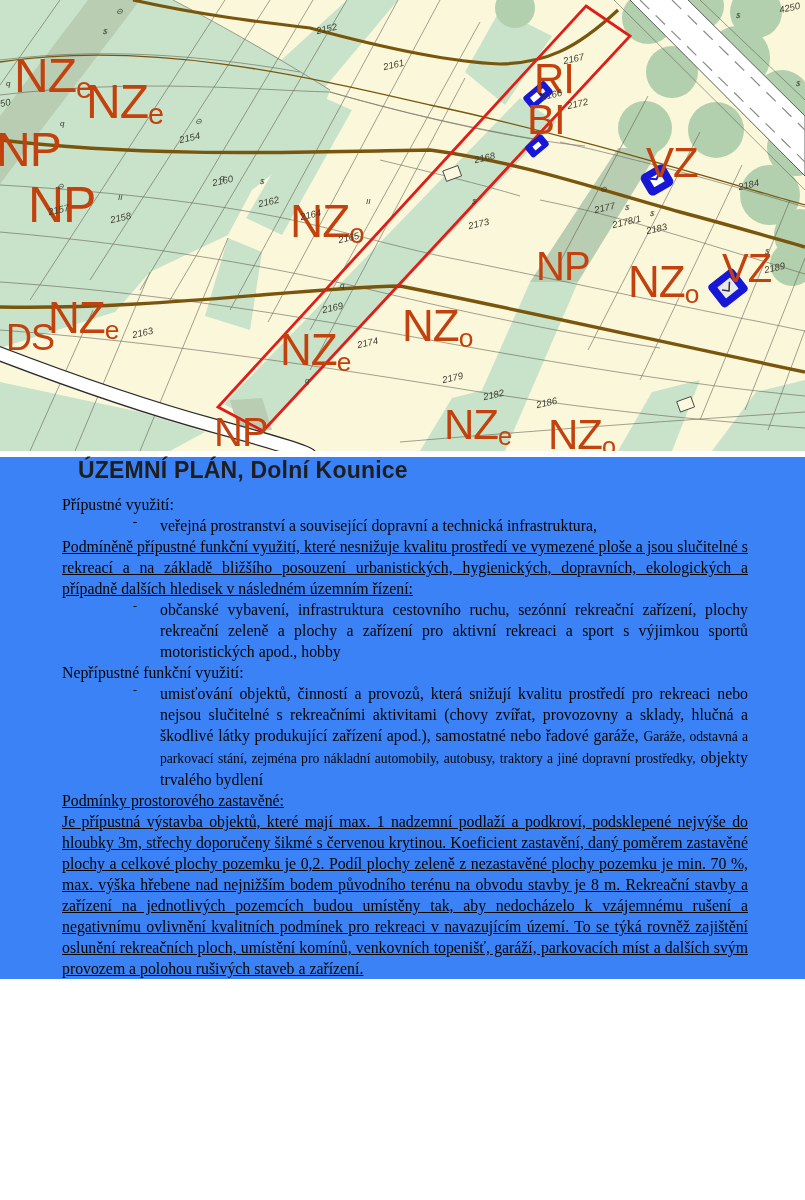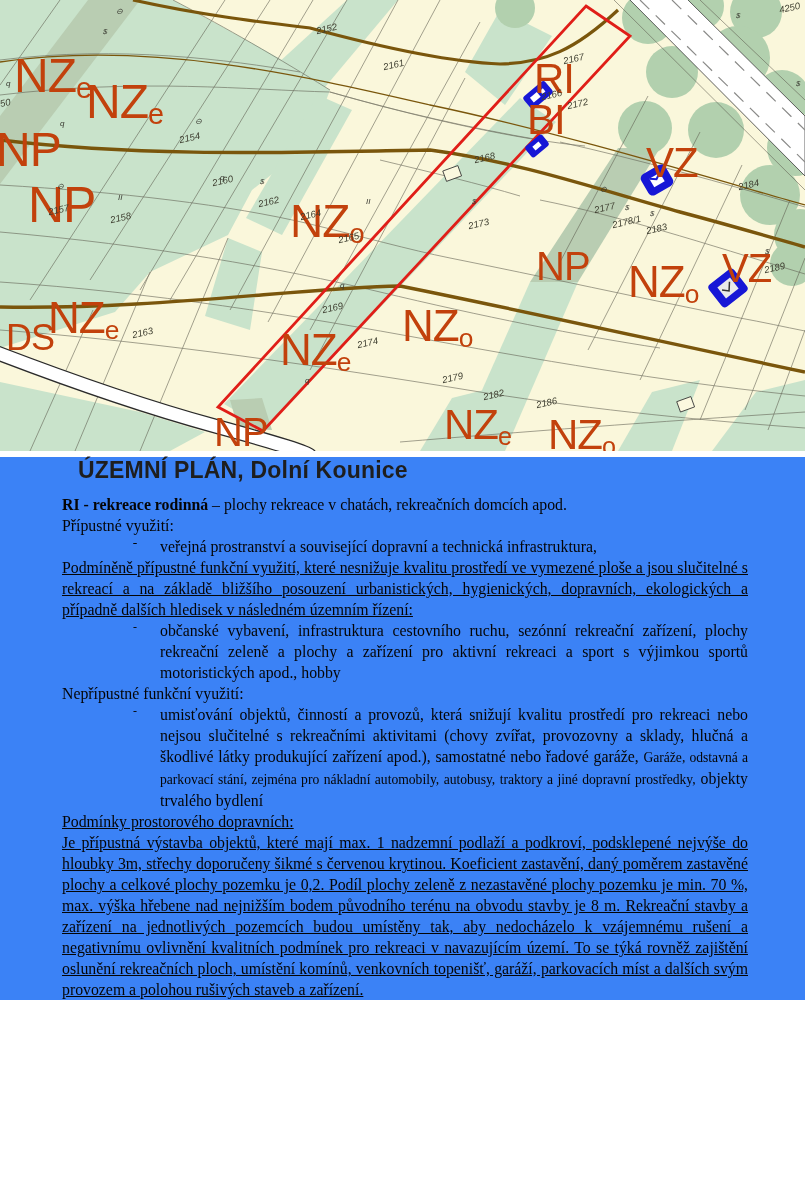--- a/index.html
+++ b/index.html
@@ -225,36 +225,35 @@
       <span class="sym" style="left: 103px; top: 28px;">$</span>
       <span class="sym" style="left: 118px; top: 194px;">II</span>
       <span class="sym" style="left: 366px; top: 198px;">II</span>
     </div>
 </div>
 
 <div class="doc">
   <h1>ÚZEMNÍ PLÁN, Dolní Kounice</h1>
   <div class="content">
 
-    <p class="ri"><span class="b">RI - rekreace rodinná</span><span> – plochy rekreace v chatách, rekreačních domcích apod.</span></p>
     <p>Přípustné využití:</p>
     <div class="bullets">
         <div class="bi"><span class="dash">-</span></div>
         <div class="bi"><span class="dash">-</span><span>veřejná prostranství a související dopravní a technická infrastruktura,</span></div>
       </div>
 
     <p class="sp just">Podmíněně přípustné funkční využití, které nesnižuje kvalitu prostředí ve vymezené ploše a jsou slučitelné s rekreací a na základě bližšího posouzení urbanistických, hygienických, dopravních, ekologických a případně dalších hledisek v následném územním řízení:</p>
     <div class="bullets">
         <div class="bi"><span class="dash">-</span><span>občanské vybavení, infrastruktura cestovního ruchu, sezónní rekreační zařízení, plochy rekreační zeleně a plochy a zařízení pro aktivní rekreaci a sport s výjimkou sportů motoristických apod., hobby</span></div>
       </div>
 
     <p>Nepřípustné funkční využití:</p>
     <div class="bullets">
       <div class="bi">
         <span class="dash">-</span>
         <span><span>umisťování objektů, činností a provozů, která snižují kvalitu prostředí pro rekreaci nebo nejsou slučitelné s rekreačními aktivitami (chovy zvířat, provozovny a sklady, hlučná a škodlivé látky produkující zařízení apod.), samostatné nebo řadové garáže, </span><span class="small-seg">Garáže, odstavná a parkovací stání, zejména pro nákladní automobily, autobusy, traktory a jiné dopravní prostředky,</span><span> objekty trvalého bydlení</span></span>
       </div>
     </div>
 
-    <p class="sp"><span class="u">Podmínky prostorového dopravních:</span></p>
+    <p class="sp"><span class="u">Podmínky prostorového zastavěné:</span></p>
     <p class="just">Je přípustná výstavba objektů, které mají max. 1 nadzemní podlaží a podkroví, podsklepené nejvýše do hloubky 3m, střechy doporučeny šikmé s červenou krytinou. Koeficient zastavění, daný poměrem zastavěné plochy a celkové plochy pozemku je 0,2. Podíl plochy zeleně z nezastavěné plochy pozemku je min. 70 %, max. výška hřebene nad nejnižším bodem původního terénu na obvodu stavby je 8 m. Rekreační stavby a zařízení na jednotlivých pozemcích budou umístěny tak, aby nedocházelo k vzájemnému rušení a negativnímu ovlivnění kvalitních podmínek pro rekreaci v navazujícím území. To se týká rovněž zajištění oslunění rekreačních ploch, umístění komínů, venkovních topenišť, garáží, parkovacích míst a dalších svým provozem a polohou rušivých staveb a zařízení.</p>
   </div>
 </div>
 
 </body></html>

